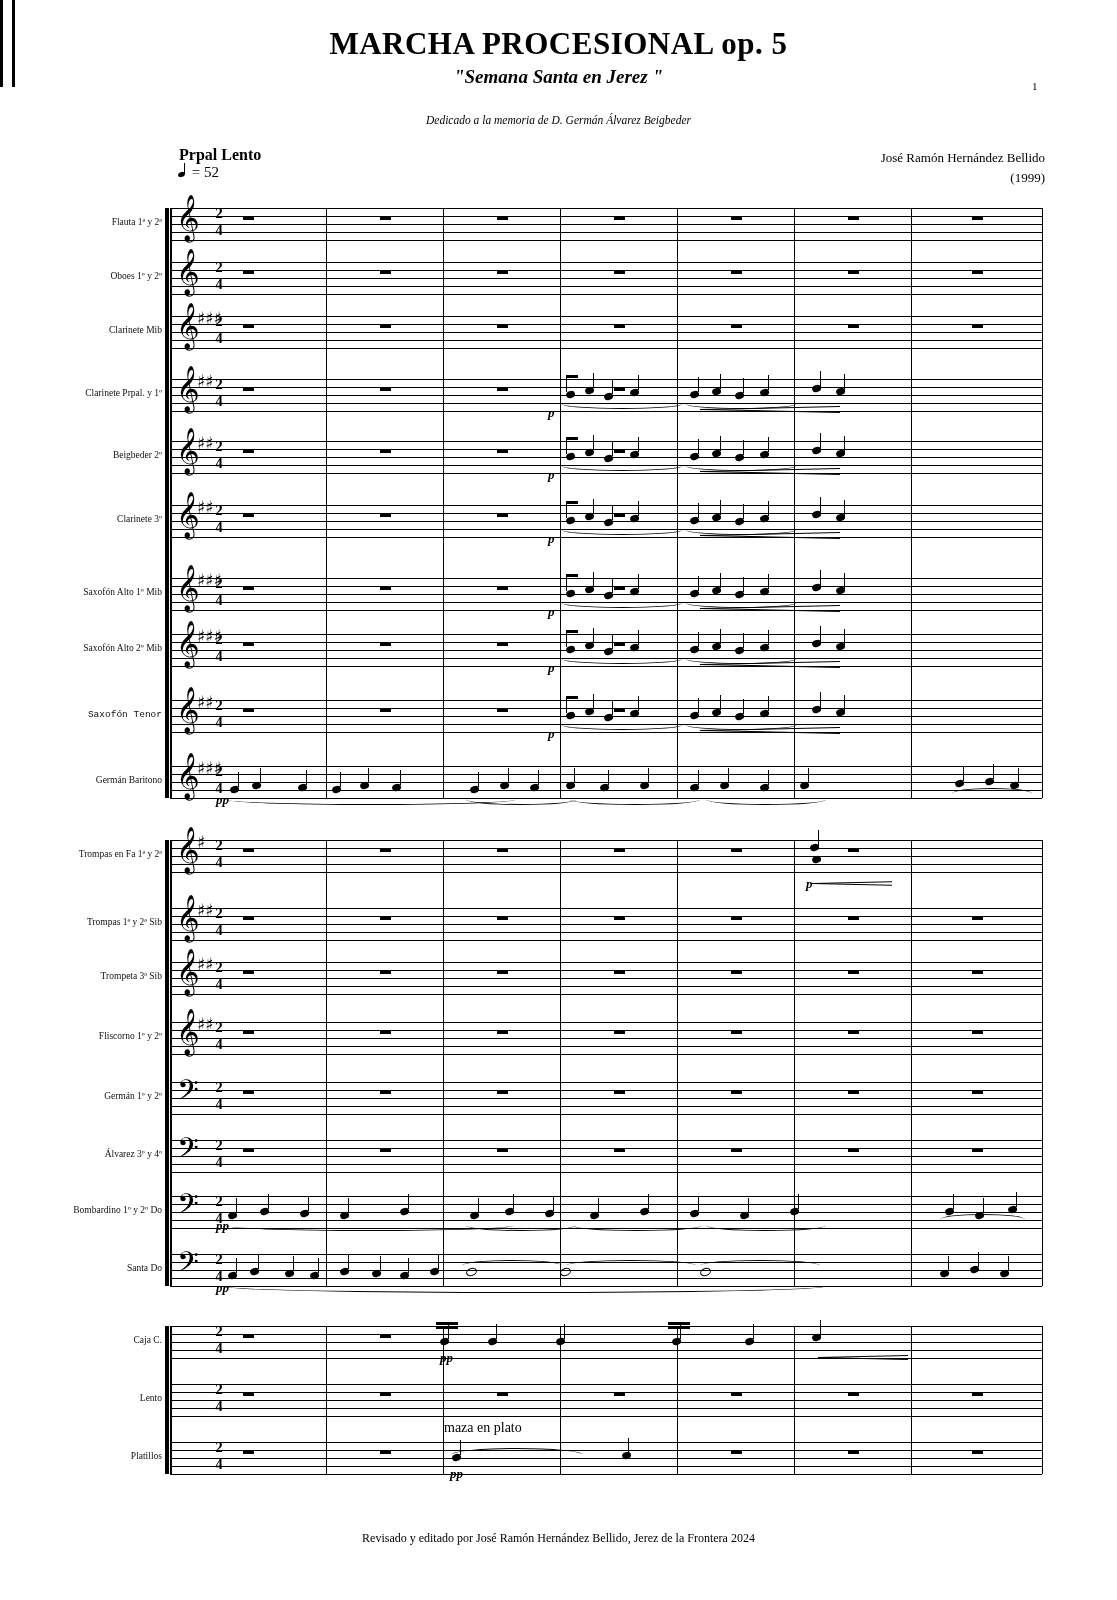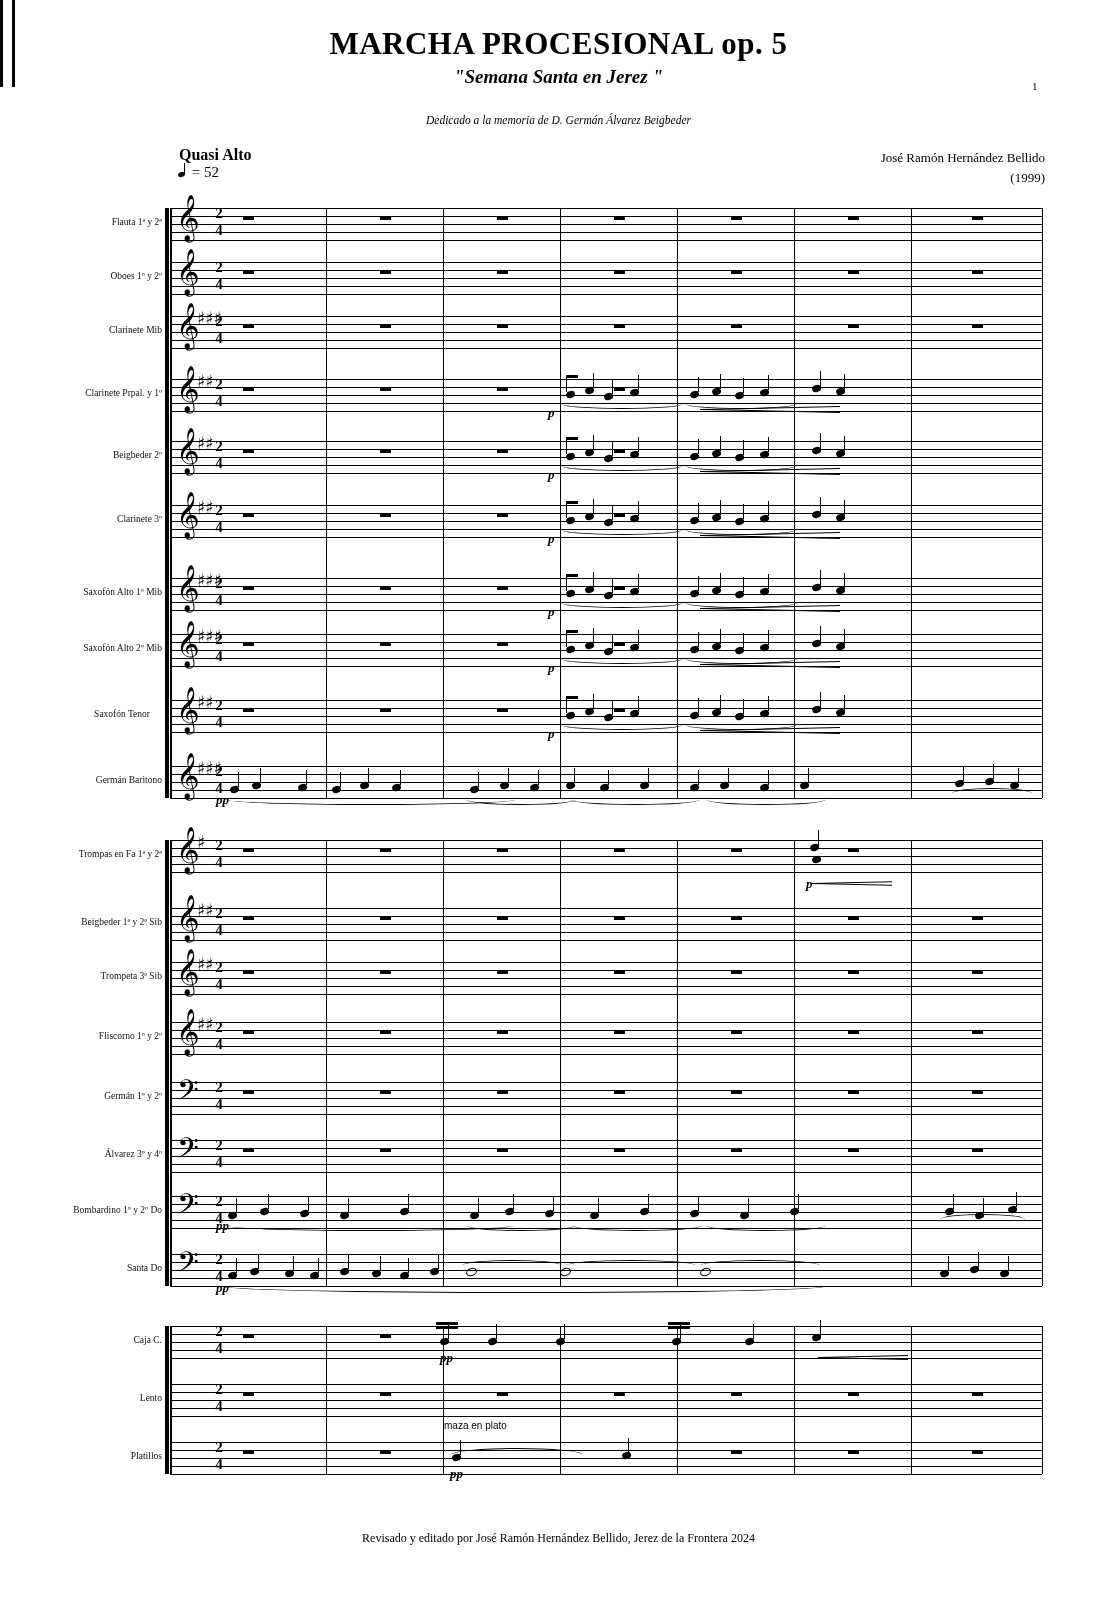--- a/index.html
+++ b/index.html
@@ -248,32 +248,32 @@
     left: 0;
     width: 100%;
     height: 1px;
     background: #000;
     transform-origin: left center;
   }
   .hairpin::before { top: 3px; transform: rotate(-1.2deg); }
   .hairpin::after  { top: 3px; transform: rotate(1.2deg); }
   .text-annot {
     position: absolute;
-    font-size: 10px;
-    font-family: Liberation Sans, sans-serif;
+    font-size: 14px;
+    font-family: Liberation Serif, serif;
   }
 </style>
 </head>
 <body>
 
 <div class="title">MARCHA PROCESIONAL op. 5</div>
 <div class="subtitle">"Semana Santa en Jerez "</div>
 <div class="dedication">Dedicado a la memoria de D. Germán Álvarez Beigbeder</div>
 <div class="page-number">1</div>
-<div class="tempo-text">Quasi Alto</div>
+<div class="tempo-text">Prpal Lento</div>
 <div class="tempo-metronome"><span class="notehead"></span> <span>= 52</span></div>
 <div class="composer">José Ramón Hernández  Bellido</div>
 <div class="composer-year">(1999)</div>
 <div class="footer">Revisado y editado por José Ramón Hernández Bellido, Jerez de la Frontera 2024</div>
 
 <div id="score">
     <div class="stave" style="top: 208px;">
       <div class="line l0"></div>
       <div class="line l1"></div>
       <div class="line l2"></div>
@@ -367,21 +367,21 @@
     <div class="keysig" style="top: 628px; left: 197px; letter-spacing: 0px;">♯♯♯</div>
     <div class="timesig" style="top: 632px; left: 212px;">2</div>
     <div class="timesig" style="top: 649px; left: 212px;">4</div>
     <div class="stave" style="top: 700px;">
       <div class="line l0"></div>
       <div class="line l1"></div>
       <div class="line l2"></div>
       <div class="line l3"></div>
       <div class="line l4"></div>
     </div>
-    <div class="inst-label" style="top: 709px; left: 18px; width: 132px;">Saxofón Tenor</div>
+    <div class="inst-label" style="top: 709px; left: 30px; width: 132px; font-family: Liberation Mono, monospace;">Saxofón Tenor</div>
     <div class="clef" style="top: 689px; left: 176px; font-size: 40px;">𝄞</div>
     <div class="keysig" style="top: 694px; left: 197px; letter-spacing: 0px;">♯♯</div>
     <div class="timesig" style="top: 698px; left: 212px;">2</div>
     <div class="timesig" style="top: 715px; left: 212px;">4</div>
     <div class="stave" style="top: 766px;">
       <div class="line l0"></div>
       <div class="line l1"></div>
       <div class="line l2"></div>
       <div class="line l3"></div>
       <div class="line l4"></div>
@@ -403,21 +403,21 @@
     <div class="keysig" style="top: 834px; left: 197px; letter-spacing: 0px;">♯</div>
     <div class="timesig" style="top: 838px; left: 212px;">2</div>
     <div class="timesig" style="top: 855px; left: 212px;">4</div>
     <div class="stave" style="top: 908px;">
       <div class="line l0"></div>
       <div class="line l1"></div>
       <div class="line l2"></div>
       <div class="line l3"></div>
       <div class="line l4"></div>
     </div>
-    <div class="inst-label" style="top: 917px; left: 30px; width: 132px;">Beigbeder 1ª y 2ª Sib</div>
+    <div class="inst-label" style="top: 917px; left: 30px; width: 132px;">Trompas 1ª y 2ª Sib</div>
     <div class="clef" style="top: 897px; left: 176px; font-size: 40px;">𝄞</div>
     <div class="keysig" style="top: 902px; left: 197px; letter-spacing: 0px;">♯♯</div>
     <div class="timesig" style="top: 906px; left: 212px;">2</div>
     <div class="timesig" style="top: 923px; left: 212px;">4</div>
     <div class="stave" style="top: 962px;">
       <div class="line l0"></div>
       <div class="line l1"></div>
       <div class="line l2"></div>
       <div class="line l3"></div>
       <div class="line l4"></div>

